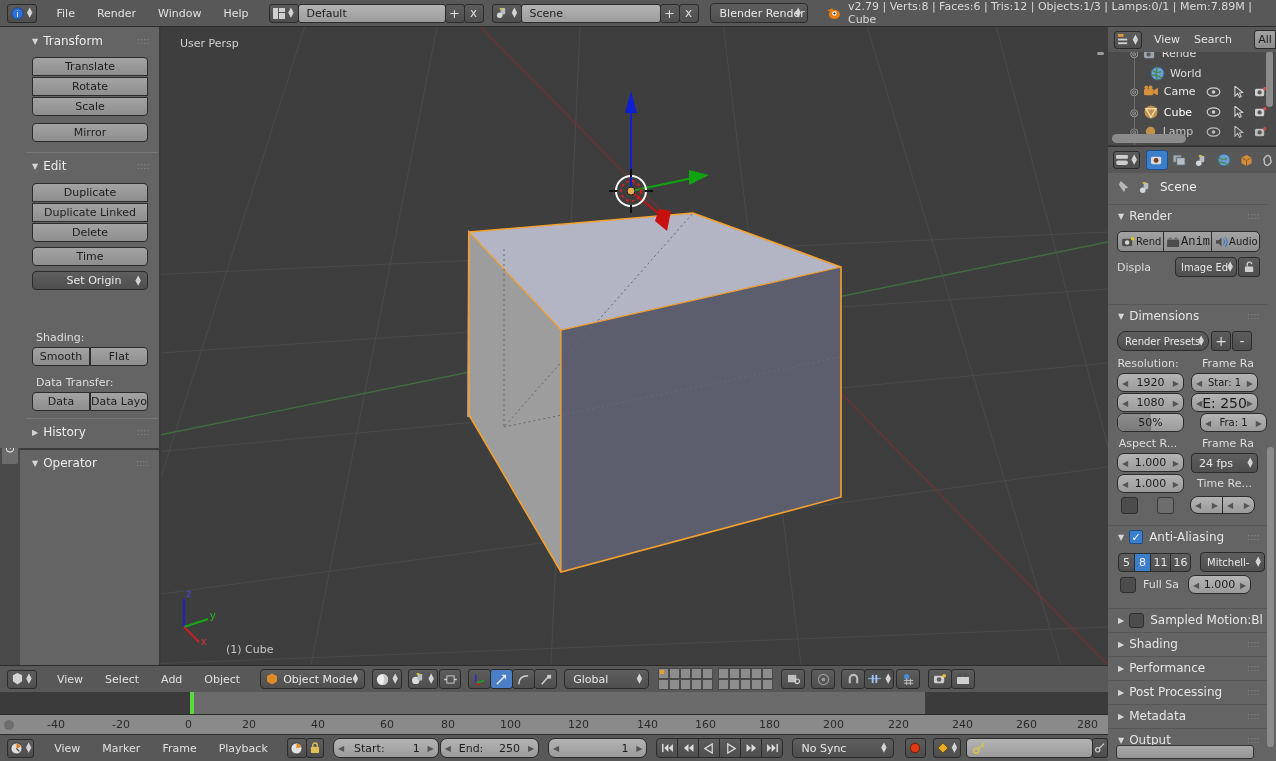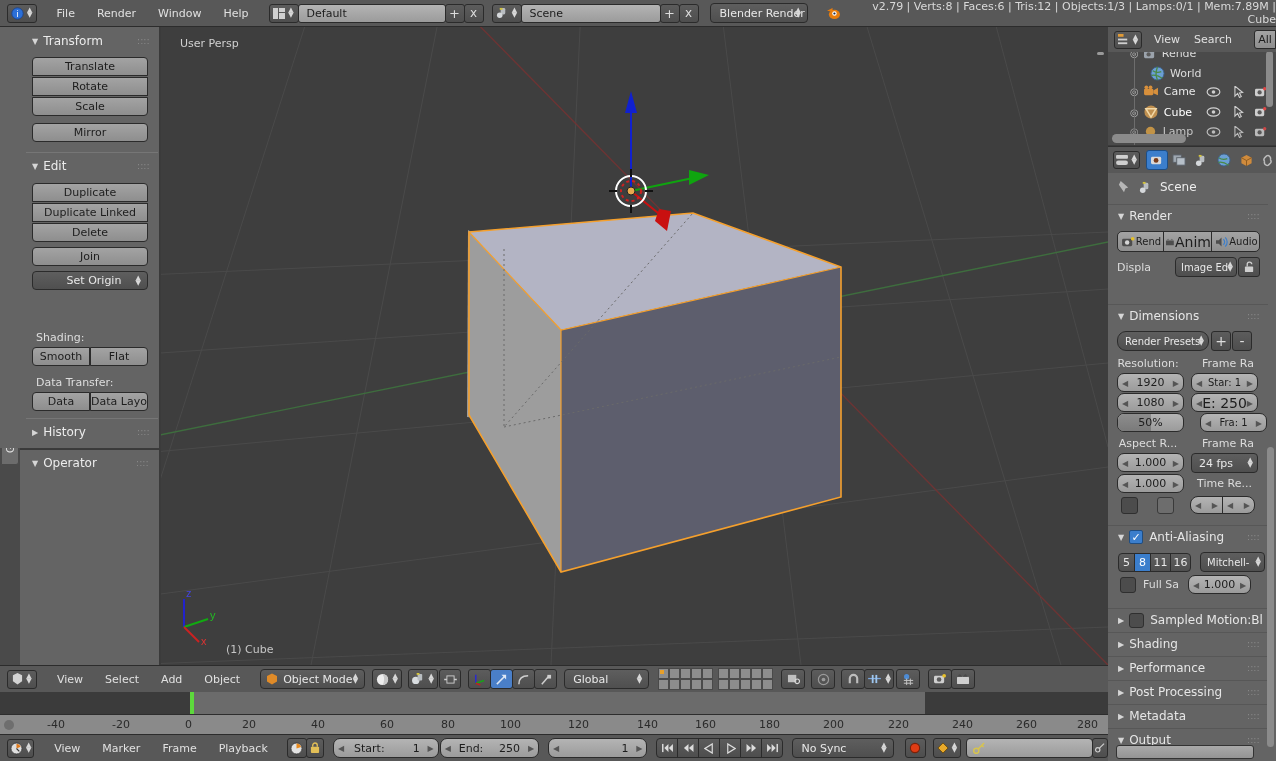--- a/index.html
+++ b/index.html
@@ -135,21 +135,21 @@
     </div>
 
     <div style="margin-left:18px;display:flex;align-items:center;">
       <svg width="15" height="13" viewBox="0 0 16 14">
           <ellipse cx="9" cy="8" rx="6" ry="5" fill="#e87d0d"></ellipse>
           <circle cx="9" cy="7" r="2.4" fill="#fff"></circle>
           <circle cx="9" cy="7" r="1.2" fill="#14284b"></circle>
           <path d="M1 4 L7 1 L7 5 Z" fill="#e87d0d"></path>
         </svg>
     </div>
-    <div style="margin-left:7px;font-size:11px;color:#d9d9d9;text-align:right;">v2.79 | Verts:8 | Faces:6 | Tris:12 | Objects:1/3 | Lamps:0/1 | Mem:7.89M | Cube</div>
+    <div style="margin-left:7px;font-size:11px;color:#d9d9d9;">v2.79 | Verts:8 | Faces:6 | Tris:12 | Objects:1/3 | Lamps:0/1 | Mem:7.89M | Cube</div>
   </div>
 
   <div id="tabstrip">
     <div class="vtab active" style="top:6px;height:48px;">Tools</div>
     <div class="vtab" style="top:60px;height:52px;">Create</div>
     <div class="vtab" style="top:118px;height:72px;">Relations</div>
     <div class="vtab" style="top:196px;height:78px;">Animation</div>
     <div class="vtab" style="top:280px;height:60px;">Physics</div>
     <div class="vtab" style="top:346px;height:92px;">Grease Pencil</div>
   </div>
@@ -168,21 +168,21 @@
     <div style="position:absolute;left:26px;top:125px;width:132px;height:1px;background:#767676;"></div>
 
     <div class="panelhdr" style="position:absolute;left:28px;top:129px;width:128px;">
       <span class="tri">▼</span>
       <span style="font-size:12px;color:#ececec;">Edit</span>
       <span class="gripdots" style="margin-left:auto;margin-right:6px;">::::</span>
     </div>
     <div class="btn toolbtn" style="top:156px;border-radius:4px 4px 0 0;">Duplicate</div>
     <div class="btn toolbtn" style="top:176px;border-radius:0;">Duplicate Linked</div>
     <div class="btn toolbtn" style="top:196px;border-radius:0 0 4px 4px;">Delete</div>
-    <div class="btn toolbtn" style="top:220px;border-radius:4px;">Join</div>
+    <div class="btn toolbtn" style="top:220px;border-radius:4px;">Time</div>
     <div class="btn dark toolbtn" style="top:244px;border-radius:4px;justify-content:center;padding-left:8px;position:absolute;">
       <span>Set Origin</span>
       <span class="spin" style="position:absolute;right:6px;">
           <span>▲</span>
           <span>▼</span>
         </span>
     </div>
     <div style="position:absolute;left:36px;top:304px;color:#dedede;font-size:11px;">Shading:</div>
     <div class="btn" style="position:absolute;left:32px;top:320px;width:58px;height:19px;border-radius:4px 0 0 4px;">Smooth</div>
     <div class="btn" style="position:absolute;left:90px;top:320px;width:58px;height:19px;border-radius:0 4px 4px 0;">Flat</div>
@@ -780,21 +780,21 @@
               <circle cx="5.5" cy="7" r="2.4" fill="#d6d6d6"></circle>
               <circle cx="11.5" cy="3" r="2" fill="#e5c02a"></circle>
             </svg>
           <span style="font-size:10px;">Rend</span>
         </div>
         <div class="btn" style="width:49px;height:21px;border-radius:0;margin-left:-1px;padding-left:2px;">
           <svg width="14" height="12" viewBox="0 0 15 13">
               <rect x="0" y="4" width="13" height="8" rx="1" fill="#4d4d4d"></rect>
               <path d="M0 4 L3.5 1 L6.5 4 L9.5 1 L13 4 Z" fill="#6e6e6e"></path>
             </svg>
-          <span style="font-size:14px;">Anim</span>
+          <span style="font-size:12px;font-family:Liberation Mono, monospace;">Anim</span>
         </div>
         <div class="btn" style="width:50px;height:21px;border-radius:0 5px 5px 0;margin-left:-1px;padding-left:2px;">
           <svg width="14" height="12" viewBox="0 0 15 13">
               <polygon points="1,4.5 4,4.5 7,1.5 7,11.5 4,8.5 1,8.5" fill="#4d4d4d"></polygon>
               <path d="M9 3.5 a4 4 0 0 1 0 6 M11 1.5 a7 7 0 0 1 0 10" stroke="#3b7ecc" stroke-width="1.3" fill="none"></path>
             </svg>
           <span style="font-size:10px;">Audio</span>
         </div>
       </div>
       <div style="display:flex;align-items:center;padding:5px 0 6px 9px;">

